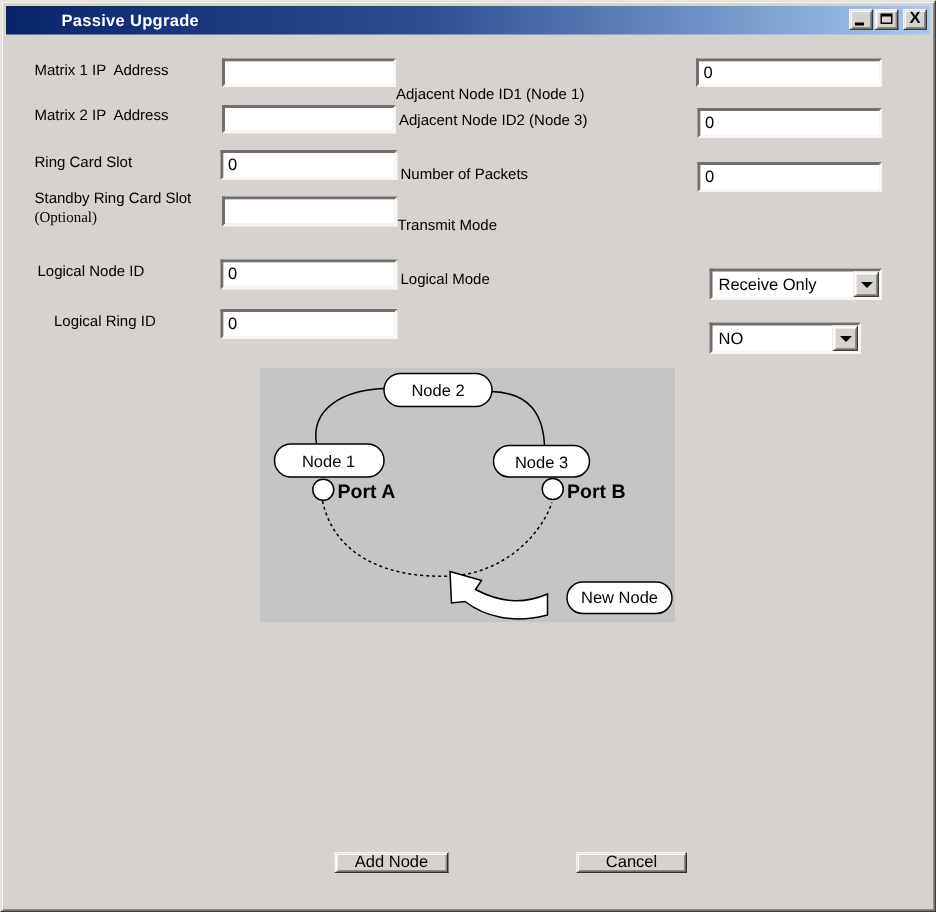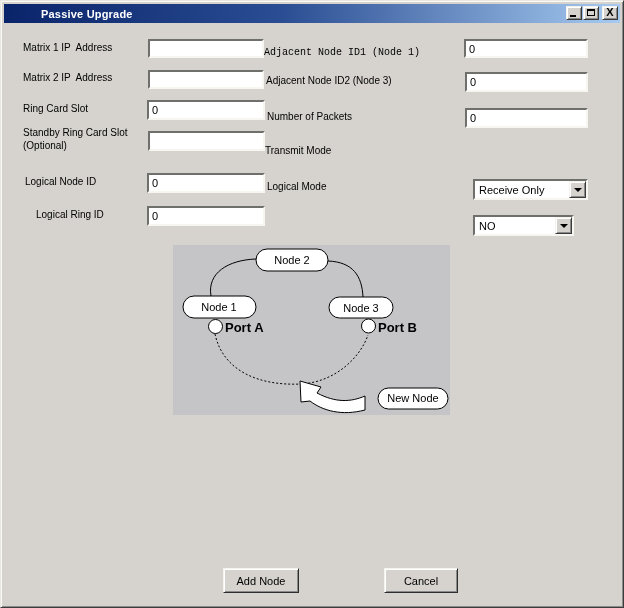--- a/index.html
+++ b/index.html
@@ -52,21 +52,21 @@
     width:17px; align-self:stretch; background:#d6d3ce; flex:none;
     border:1px solid; border-color:#f5f3ee #3a3a3a #3a3a3a #f5f3ee;
     box-shadow: inset 1px 1px 0 #fff, inset -1px -1px 0 #8a8a8a;
     display:flex; align-items:center; justify-content:center;
   }
   .dd-arrow { width:0; height:0; border-left:4px solid transparent; border-right:4px solid transparent; border-top:4px solid #000; margin-top:1px; }
 
   .panel { position:absolute; left:172px; top:244px; width:277px; height:170px; }
 
   .btn {
-    position:absolute; height:25px; background:#d6d3ce;
+    position:absolute; height:14px; background:#d6d3ce;
     border:1px solid; border-color:#f5f3ee #2e2e2e #2e2e2e #f5f3ee;
     box-shadow: inset 1px 1px 0 #fff, inset -1px -1px 0 #8a8a8a;
     font-family:"Liberation Sans",sans-serif; font-size:11px; color:#000;
     display:flex; align-items:center; justify-content:center; cursor:default;
   }
 </style>
 </head>
 <body>
 
 <div class="window">
@@ -95,36 +95,36 @@
   <div class="tb" style="left:147px; top:69px; width:116px; height:19px;">
     <input value="" style="">
   </div>
 
   <div class="lbl" style="left:22px; top:102px;">Ring Card Slot</div>
   <div class="tb" style="left:146px; top:99px; width:118px; height:20px;">
     <input value="0" style="">
   </div>
 
   <div class="lbl" style="left:22px; top:126px;">Standby Ring Card Slot</div>
-  <div class="lbl" style="left:22px; top:139px;">(Optional)</div>
+  <div class="lbl" style="left:22px; top:139px;font-family:Liberation Serif, serif;">(Optional)</div>
   <div class="tb" style="left:147px; top:130px; width:117px; height:20px;">
     <input value="" style="">
   </div>
 
   <div class="lbl" style="left:24px; top:175px;">Logical Node ID</div>
   <div class="tb" style="left:146px; top:172px; width:118px; height:20px;">
     <input value="0" style="">
   </div>
 
   <div class="lbl" style="left:24px; top:208px;margin-left:11px;">Logical Ring ID</div>
   <div class="tb" style="left:146px; top:205px; width:118px; height:20px;">
     <input value="0" style="">
   </div>
 
-  <div class="lbl" style="left:263px; top:46px;font-family:Liberation Mono, monospace;">Adjacent Node ID1 (Node 1)</div>
+  <div class="lbl" style="left:263px; top:57px;">Adjacent Node ID1 (Node 1)</div>
   <div class="tb" style="left:463px; top:38px; width:124px; height:19px;">
     <input value="0" style="">
   </div>
 
   <div class="lbl" style="left:265px; top:74px;">Adjacent Node ID2 (Node 3)</div>
   <div class="tb" style="left:464px; top:71px; width:123px; height:20px;">
     <input value="0" style="">
   </div>
 
   <div class="lbl" style="left:266px; top:110px;">Number of Packets</div>

